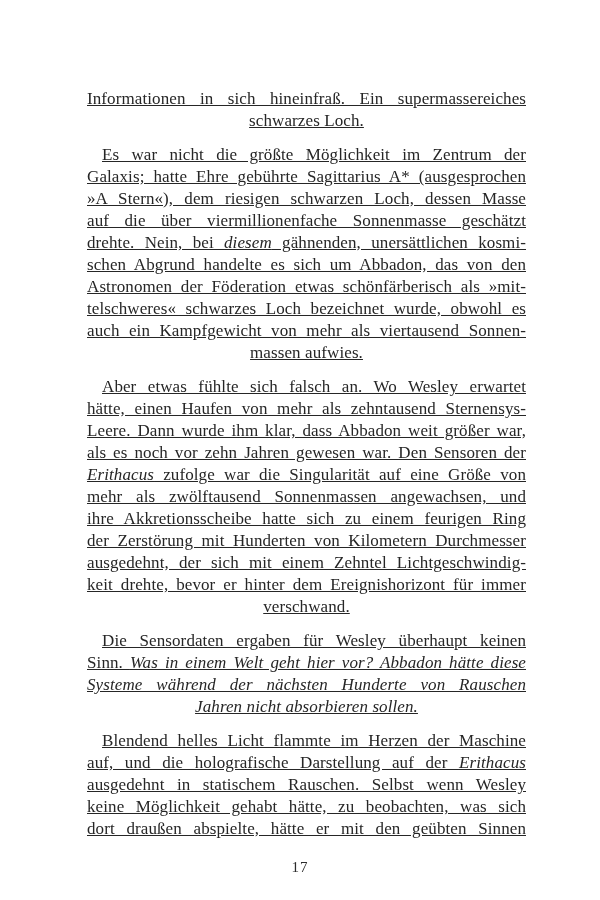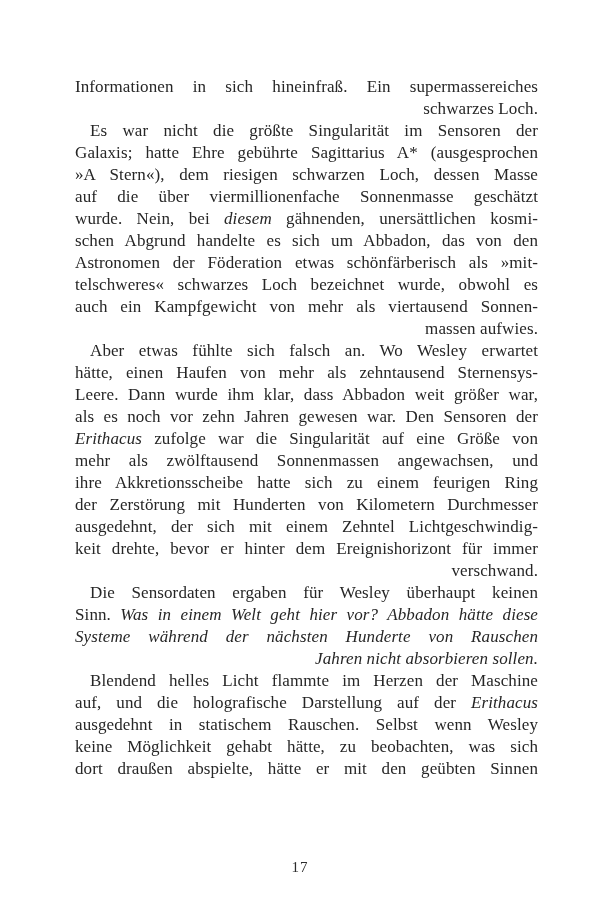--- a/index.html
+++ b/index.html
@@ -19,28 +19,29 @@
     position: absolute;
     inset: 0;
   }
   .text-block {
     position: absolute;
     left: 75px;
     right: 62px;
     top: 76px;
   }
   .paragraph {
-    margin: 0;
+    margin: 12px;
     padding: 0;
+    text-decoration: underline;
   }
   .line {
     font-size: 17px;
     line-height: 22px;
     letter-spacing: 0.1px;
-    text-align: right;
+    text-align: center;
   }
   .line.justify {
     text-align: justify;
     text-align-last: justify;
   }
   .line.first {
     text-indent: 15px;
   }
   .line em {
     font-style: italic;
@@ -62,25 +63,25 @@
 </head>
 <body>
 
 <main class="book-page">
   <div class="text-block">
       <div class="paragraph">
         <div class="line justify"><span>Informationen in sich hineinfraß. Ein supermassereiches</span></div>
         <div class="line"><span>schwarzes Loch.</span></div>
       </div>
       <div class="paragraph">
-        <div class="line justify first"><span>Es war nicht die größte Singularität im Sensoren der</span></div>
+        <div class="line justify first"><span>Es war nicht die größte Möglichkeit im Zentrum der</span></div>
         <div class="line justify"><span>Galaxis; hatte Ehre gebührte Sagittarius A* (ausgesprochen</span></div>
         <div class="line justify"><span>»A Stern«), dem riesigen schwarzen Loch, dessen Masse</span></div>
         <div class="line justify"><span>auf die über viermillionenfache Sonnenmasse geschätzt</span></div>
-        <div class="line justify"><span>wurde. Nein, bei </span><em>diesem</em><span> gähnenden, unersättlichen kosmi-</span></div>
+        <div class="line justify"><span>drehte. Nein, bei </span><em>diesem</em><span> gähnenden, unersättlichen kosmi-</span></div>
         <div class="line justify"><span>schen Abgrund handelte es sich um Abbadon, das von den</span></div>
         <div class="line justify"><span>Astronomen der Föderation etwas schönfärberisch als »mit-</span></div>
         <div class="line justify"><span>telschweres« schwarzes Loch bezeichnet wurde, obwohl es</span></div>
         <div class="line justify"><span>auch ein Kampfgewicht von mehr als viertausend Sonnen-</span></div>
         <div class="line"><span>massen aufwies.</span></div>
       </div>
       <div class="paragraph">
         <div class="line justify first"><span>Aber etwas fühlte sich falsch an. Wo Wesley erwartet</span></div>
         <div class="line justify"><span>hätte, einen Haufen von mehr als zehntausend Sternensys-</span></div>
         <div class="line justify"><span>Leere. Dann wurde ihm klar, dass Abbadon weit größer war,</span></div>

